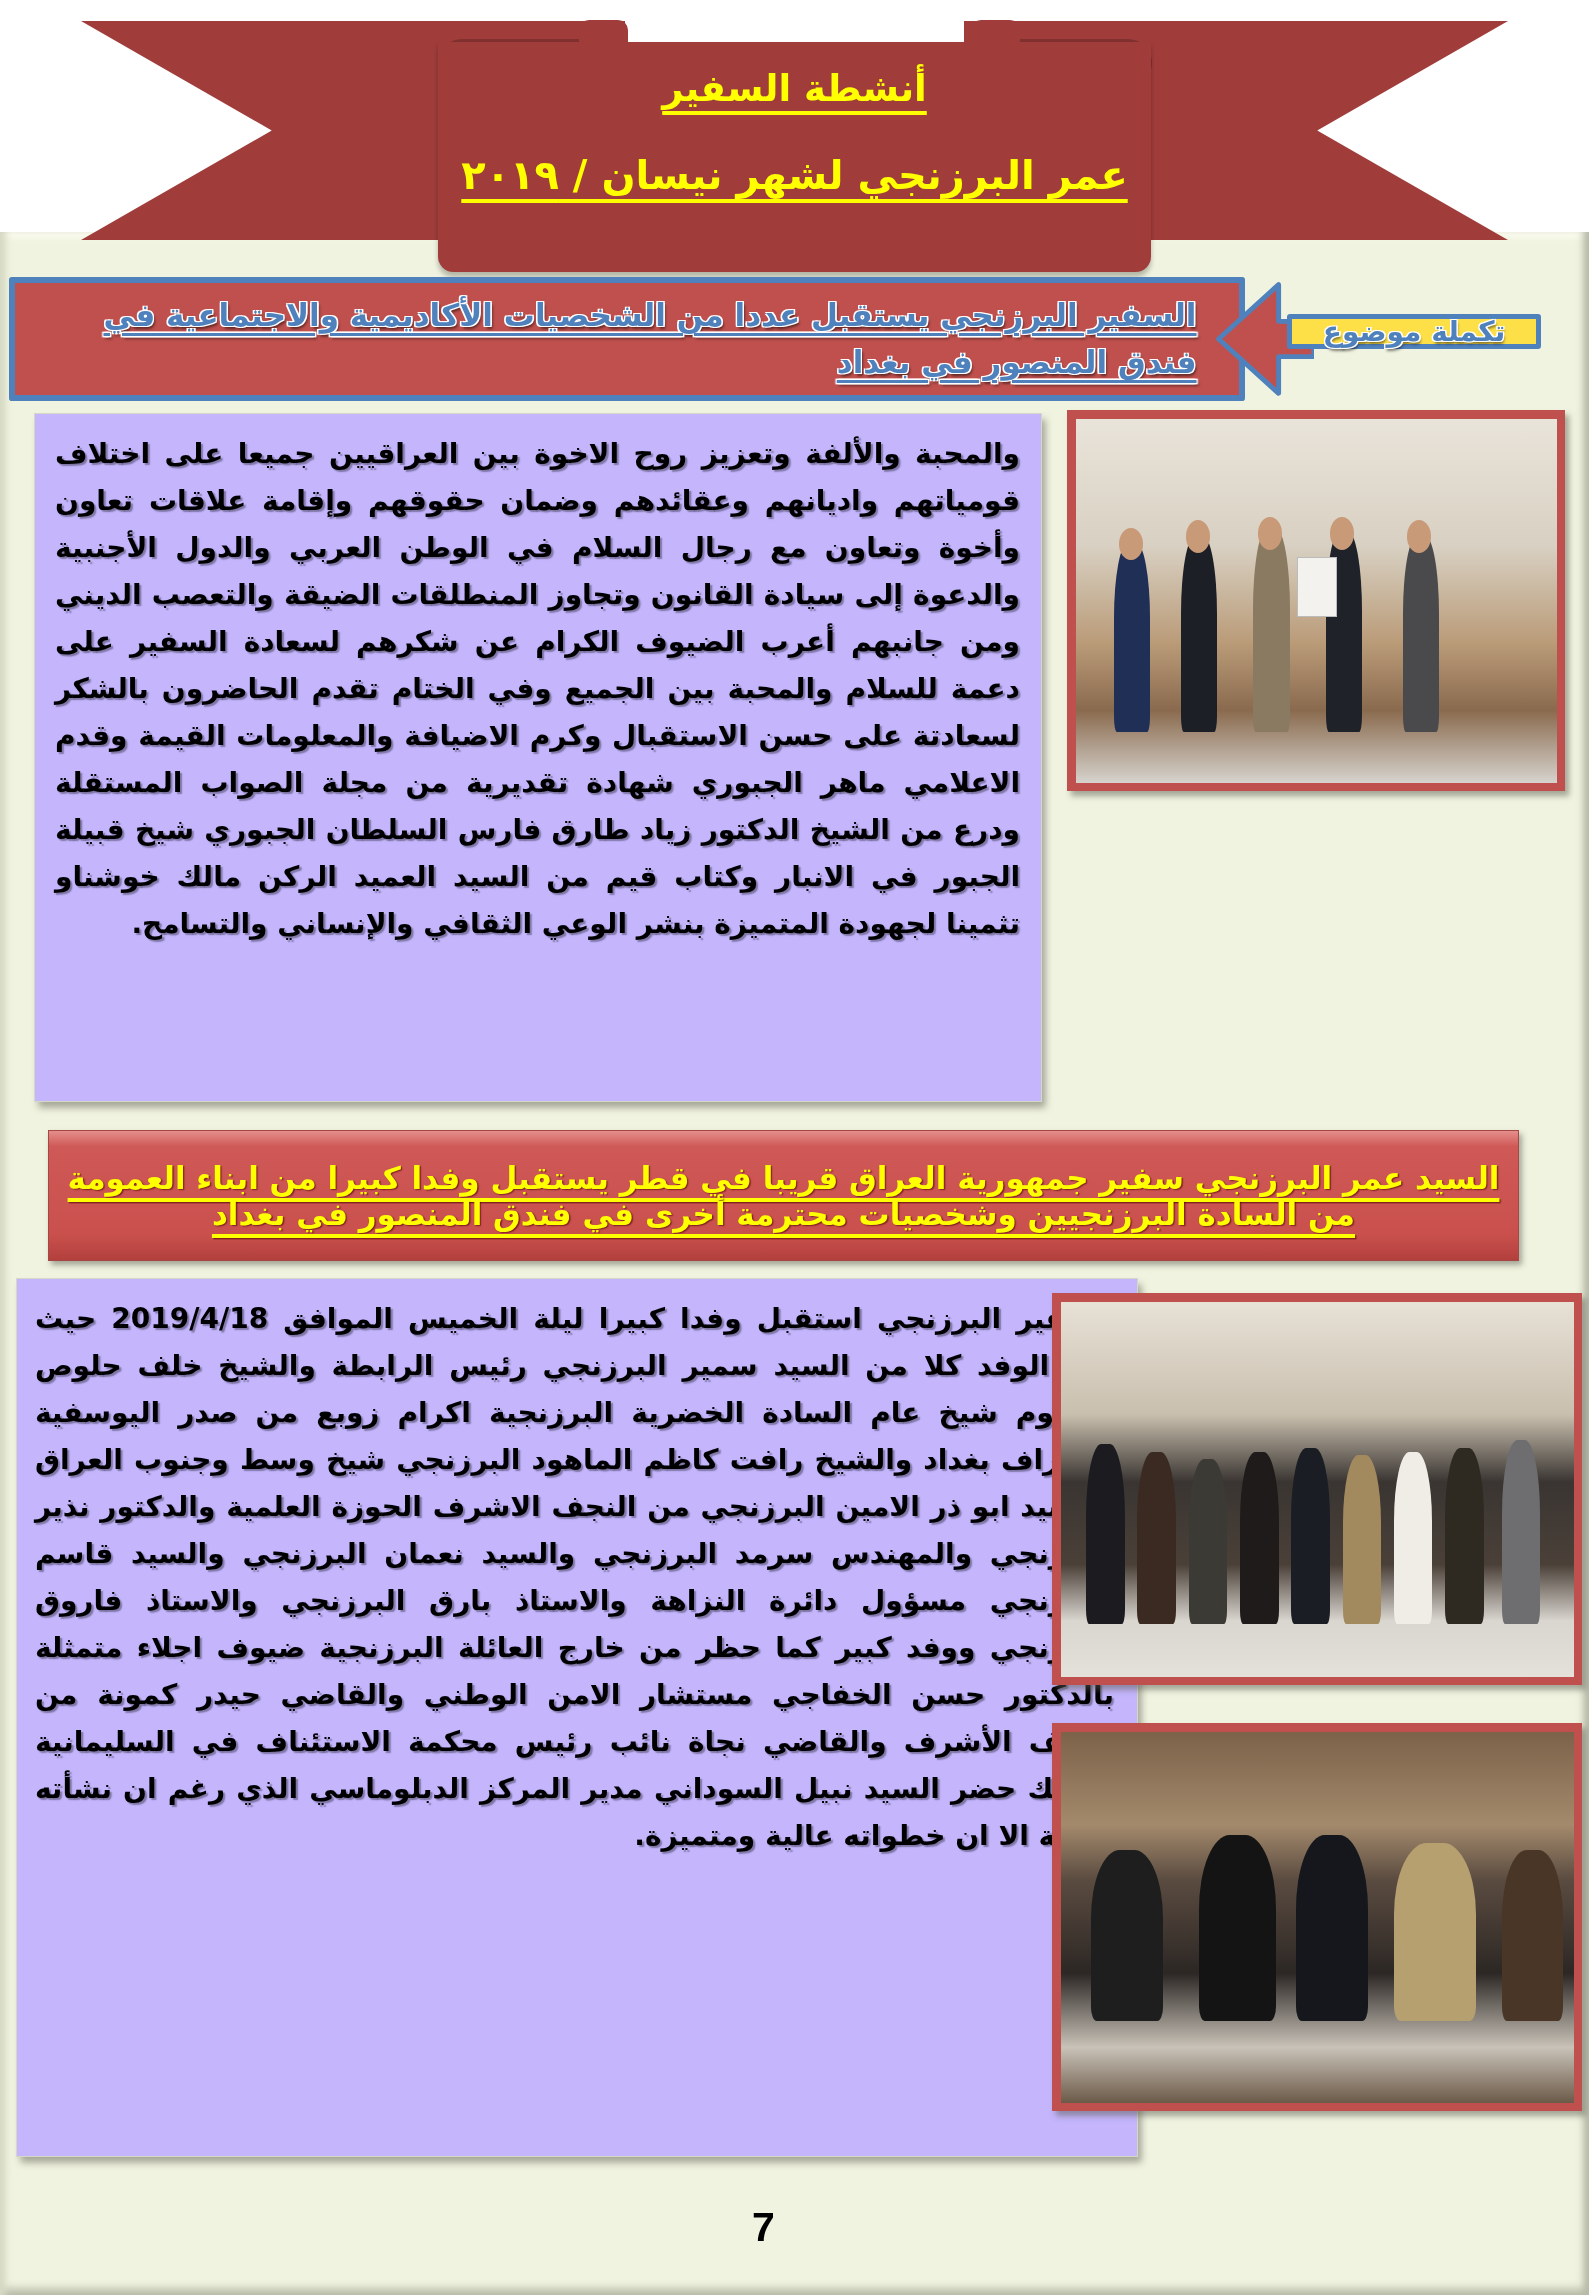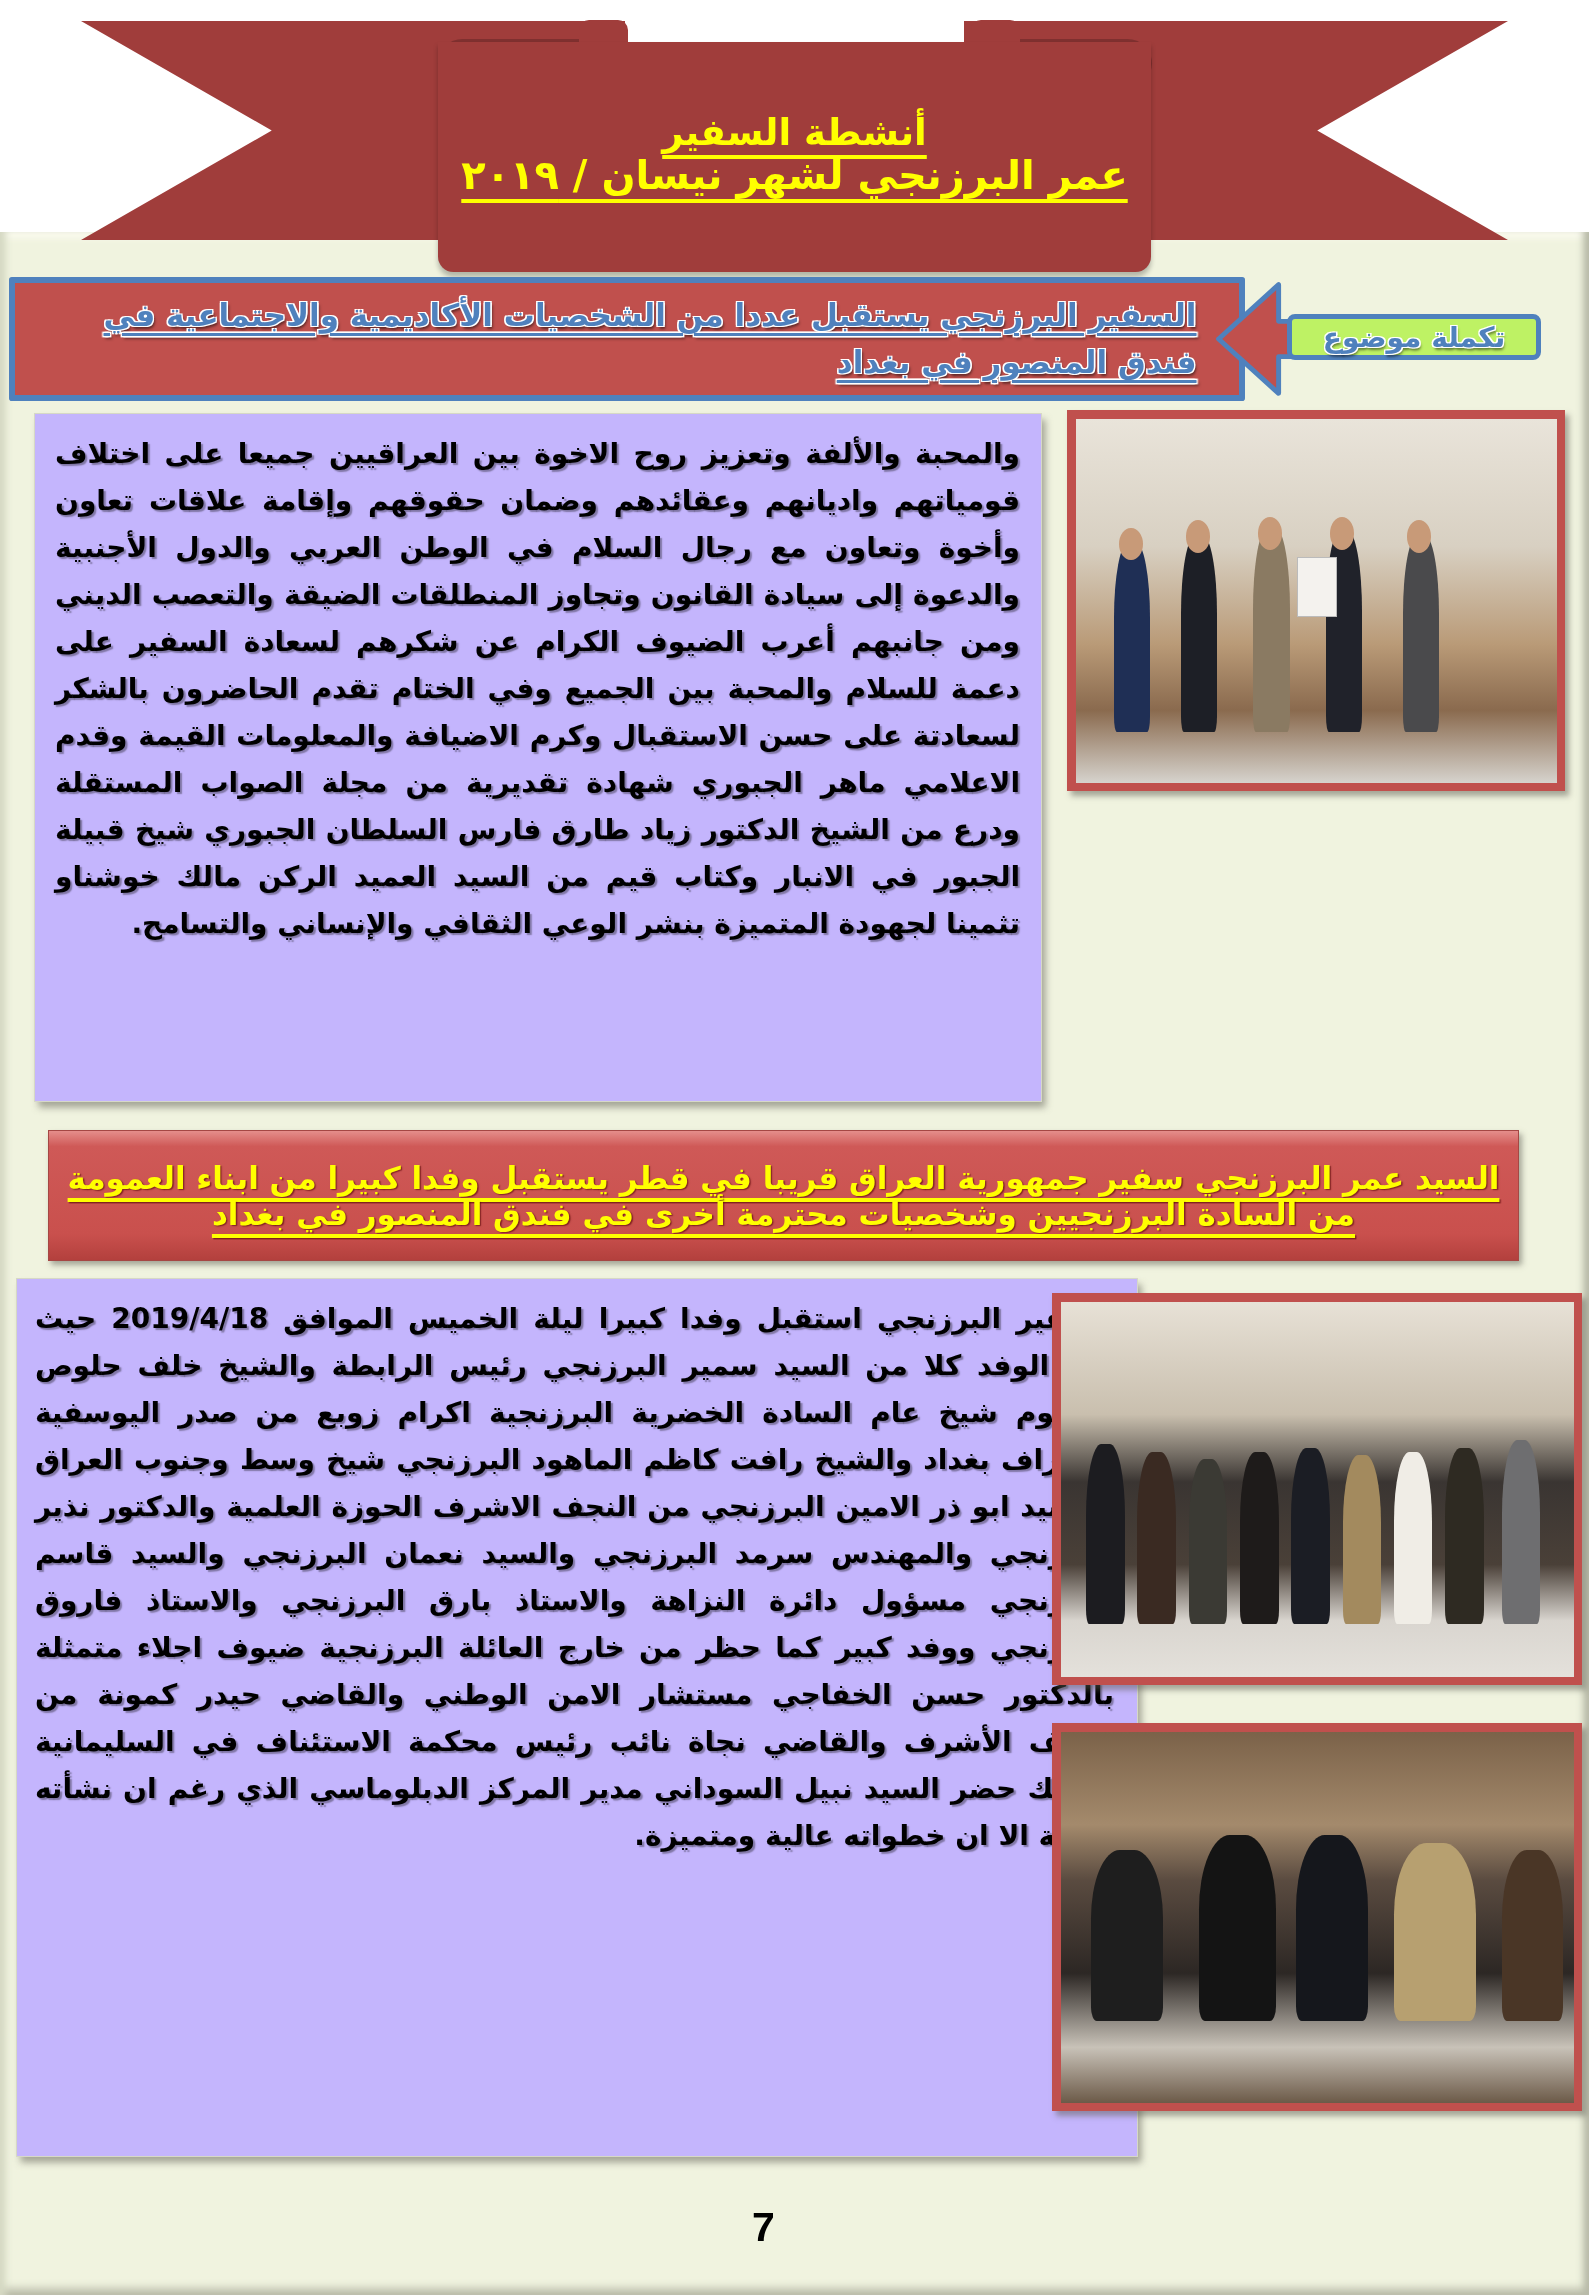--- a/index.html
+++ b/index.html
@@ -26,39 +26,39 @@
     box-shadow: 0 4.2px 5.7px rgba(0,0,0,0.25);
   }
   .ribbon-cap {
     position:absolute; top:20px; width:49px; height:32px; background:#a03d3b; border-radius:10px 10px 0 0;
   }
   .ribbon-title {
     position:absolute; left:438px; width:713px; text-align:center; direction:rtl;
     color:#ffff00; font-weight:bold; font-family:"DejaVu Sans", sans-serif;
     text-decoration:underline; text-decoration-thickness:4.2px; text-underline-offset:10px;
   }
-  .ribbon-title.t1 { top:67px; font-size:37px;margin-top:44px; }
+  .ribbon-title.t1 { top:67px; font-size:37px; }
   .ribbon-title.t2 { top:152px; font-size:40px; }
 
   
   .sec1 {
     position:absolute; left:8.5px; top:277px; width:1236px; height:124px;
     background:#c0504d; border:6.4px solid #4f81bd; border-radius:2.8px; box-sizing:border-box;
     display:flex; align-items:center; justify-content:center;
   }
   .sec1-title {
     direction:rtl; text-align:right; color:#4f81bd; font-weight:bold; font-size:31px; line-height:47px;
     text-decoration:underline; text-decoration-thickness:2.8px; text-underline-offset:7px;
     text-shadow: 1.4px 1.4px 0 #ffffff, -1.4px -1.4px 0 #ffffff, 1.4px -1.4px 0 #ffffff, -1.4px 1.4px 0 #ffffff, 2.1px 2.8px 2.8px rgba(0,0,0,0.5);
     padding:0 42px;
   }
   .arrow-shape { position:absolute; left:1215px; top:279px; width:99px; height:120px; }
   .continue-box {
-    position:absolute; left:1287px; top:314px; width:254px; height:46px;
-    background:#bef264; border:5px solid #4f81bd; box-sizing:border-box; border-radius:8px;
+    position:absolute; left:1287px; top:314px; width:254px; height:35px;
+    background:#fde047; border:5px solid #4f81bd; box-sizing:border-box; border-radius:3px;
     display:flex; align-items:center; justify-content:center;
   }
   .continue-label {
     direction:rtl; color:#4f81bd; font-weight:bold; font-size:28px;
     text-shadow: 1.4px 1.4px 0 #ffffff, -1.4px -1.4px 0 #ffffff, 1.4px -1.4px 0 #ffffff, -1.4px 1.4px 0 #ffffff, 1.4px 2.8px 2.8px rgba(0,0,0,0.5);
   }
 
   
   .text-box {
     position:absolute; background:#c4b5fd; box-sizing:border-box;

